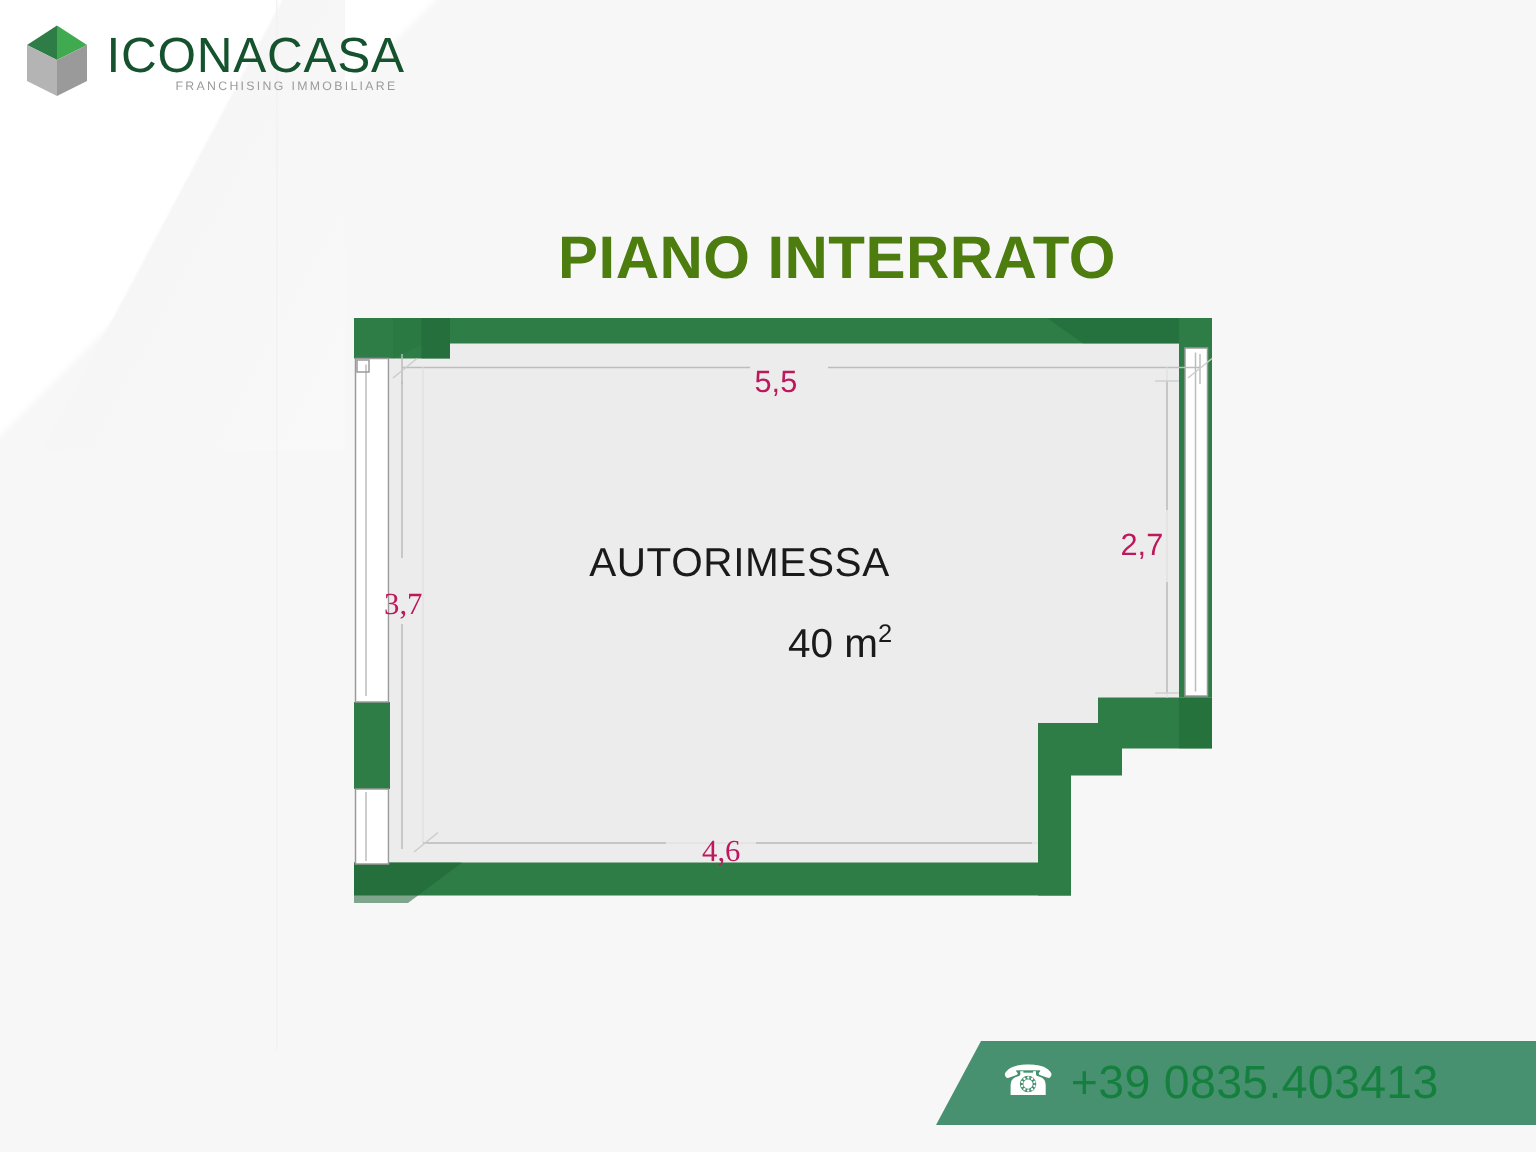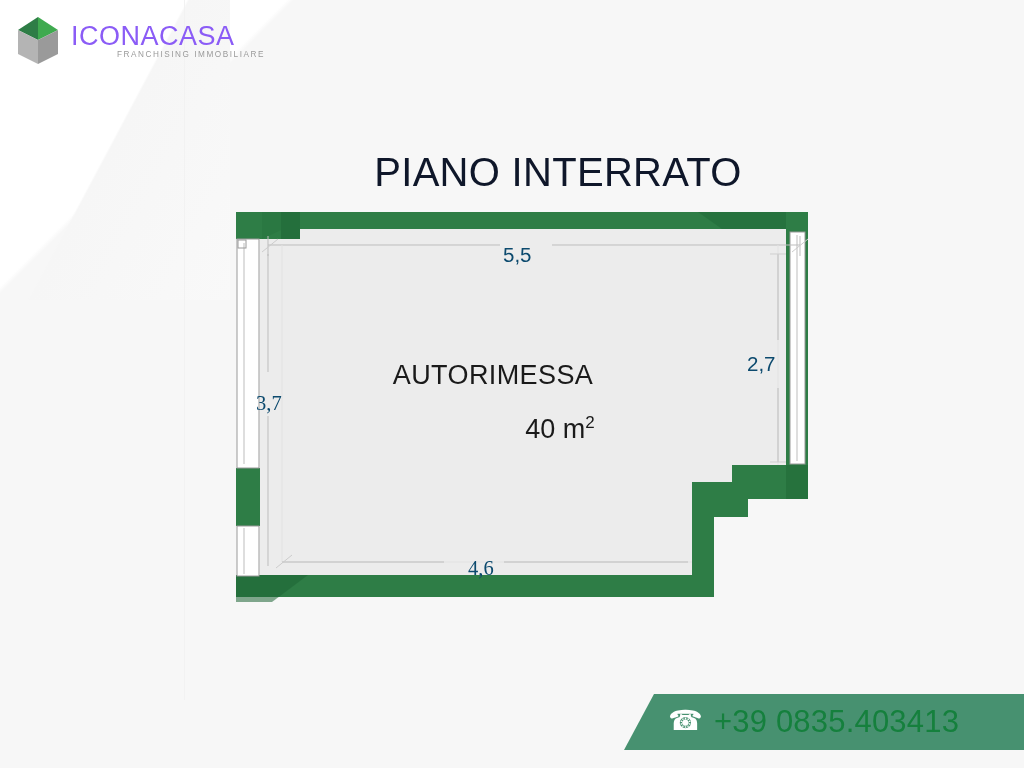--- a/index.html
+++ b/index.html
@@ -28,33 +28,33 @@
   }
 
   
   #logo{
     position:absolute;left:14px;top:10px;width:250px;height:62px;z-index:4;
     display:flex;align-items:center;
   }
   #logo-mark{width:48px;height:52px;flex:0 0 48px;}
   #logo-words{margin-left:9px;display:flex;flex-direction:column;}
   #logo-name{
-    font-size:27px;letter-spacing:.5px;color:#8b5cf6;font-weight:400;
+    font-size:33px;letter-spacing:.5px;color:#14532d;font-weight:400;
     line-height:1;white-space:nowrap;
   }
   #logo-sub{
     font-size:8.2px;letter-spacing:1.55px;color:#9a9a9a;
     margin-top:0;margin-left:46px;white-space:nowrap;
   }
 
   
   #plan-title{
     position:absolute;left:0;top:150px;width:1024px;
     text-align:center;
-    font-size:40px;font-weight:normal;color:#0f172a;
+    font-size:40px;font-weight:bold;color:#4d7c0f;
     letter-spacing:.3px;z-index:4;
   }
   #plan-title-inner{padding-left:92px;}
 
   
   #plan{
     position:absolute;left:222px;top:210px;width:590px;height:405px;z-index:3;
   }
   #plan svg{display:block;}
 
@@ -67,21 +67,21 @@
     font-size:27px;letter-spacing:.4px;
   }
   #room-name-inner{padding-left:98px;}
   #room-area{
     left:0;top:413px;width:1024px;text-align:center;
     font-size:27px;
   }
   #room-area-inner{padding-left:96px;}
   #room-area sup{font-size:17px;vertical-align:super;}
   .dim{
-    font-size:20.5px;color:#0c4a6e;
+    font-size:20.5px;color:#be185d;
   }
   #dim-top{left:503px;top:243px;}
   #dim-left{left:256px;top:392px;font-family:Liberation Serif, serif;}
   #dim-right{left:747px;top:352px;text-align:right;}
   #dim-bottom{left:468px;top:557px;font-family:Liberation Serif, serif;}
 
   
   #phone-banner{
     position:absolute;left:620px;top:694px;width:404px;height:56px;z-index:5;
   }

